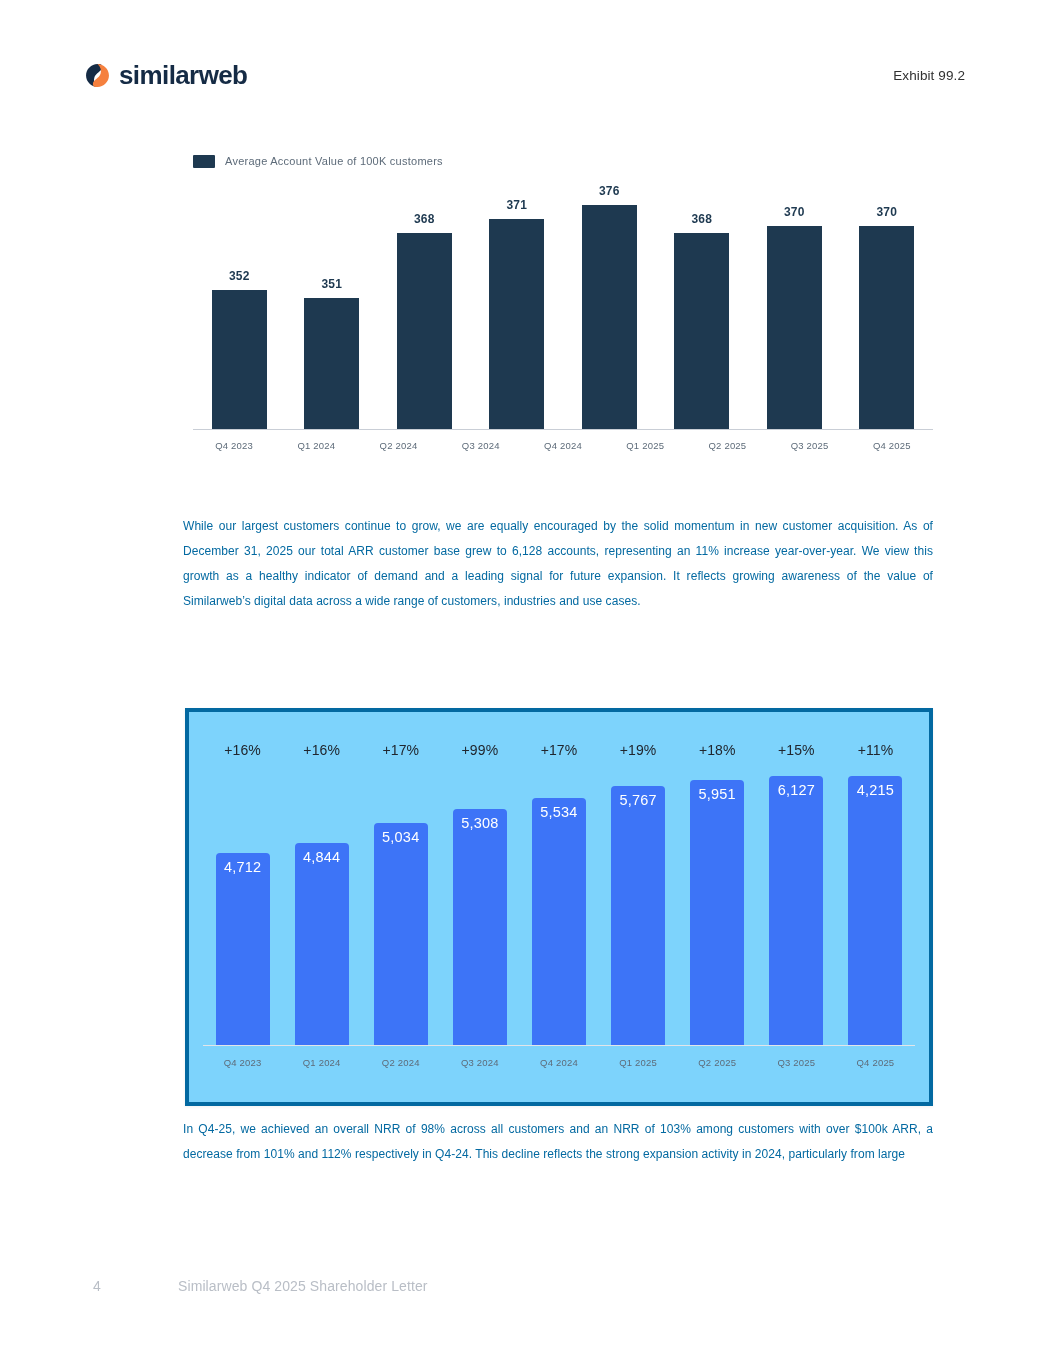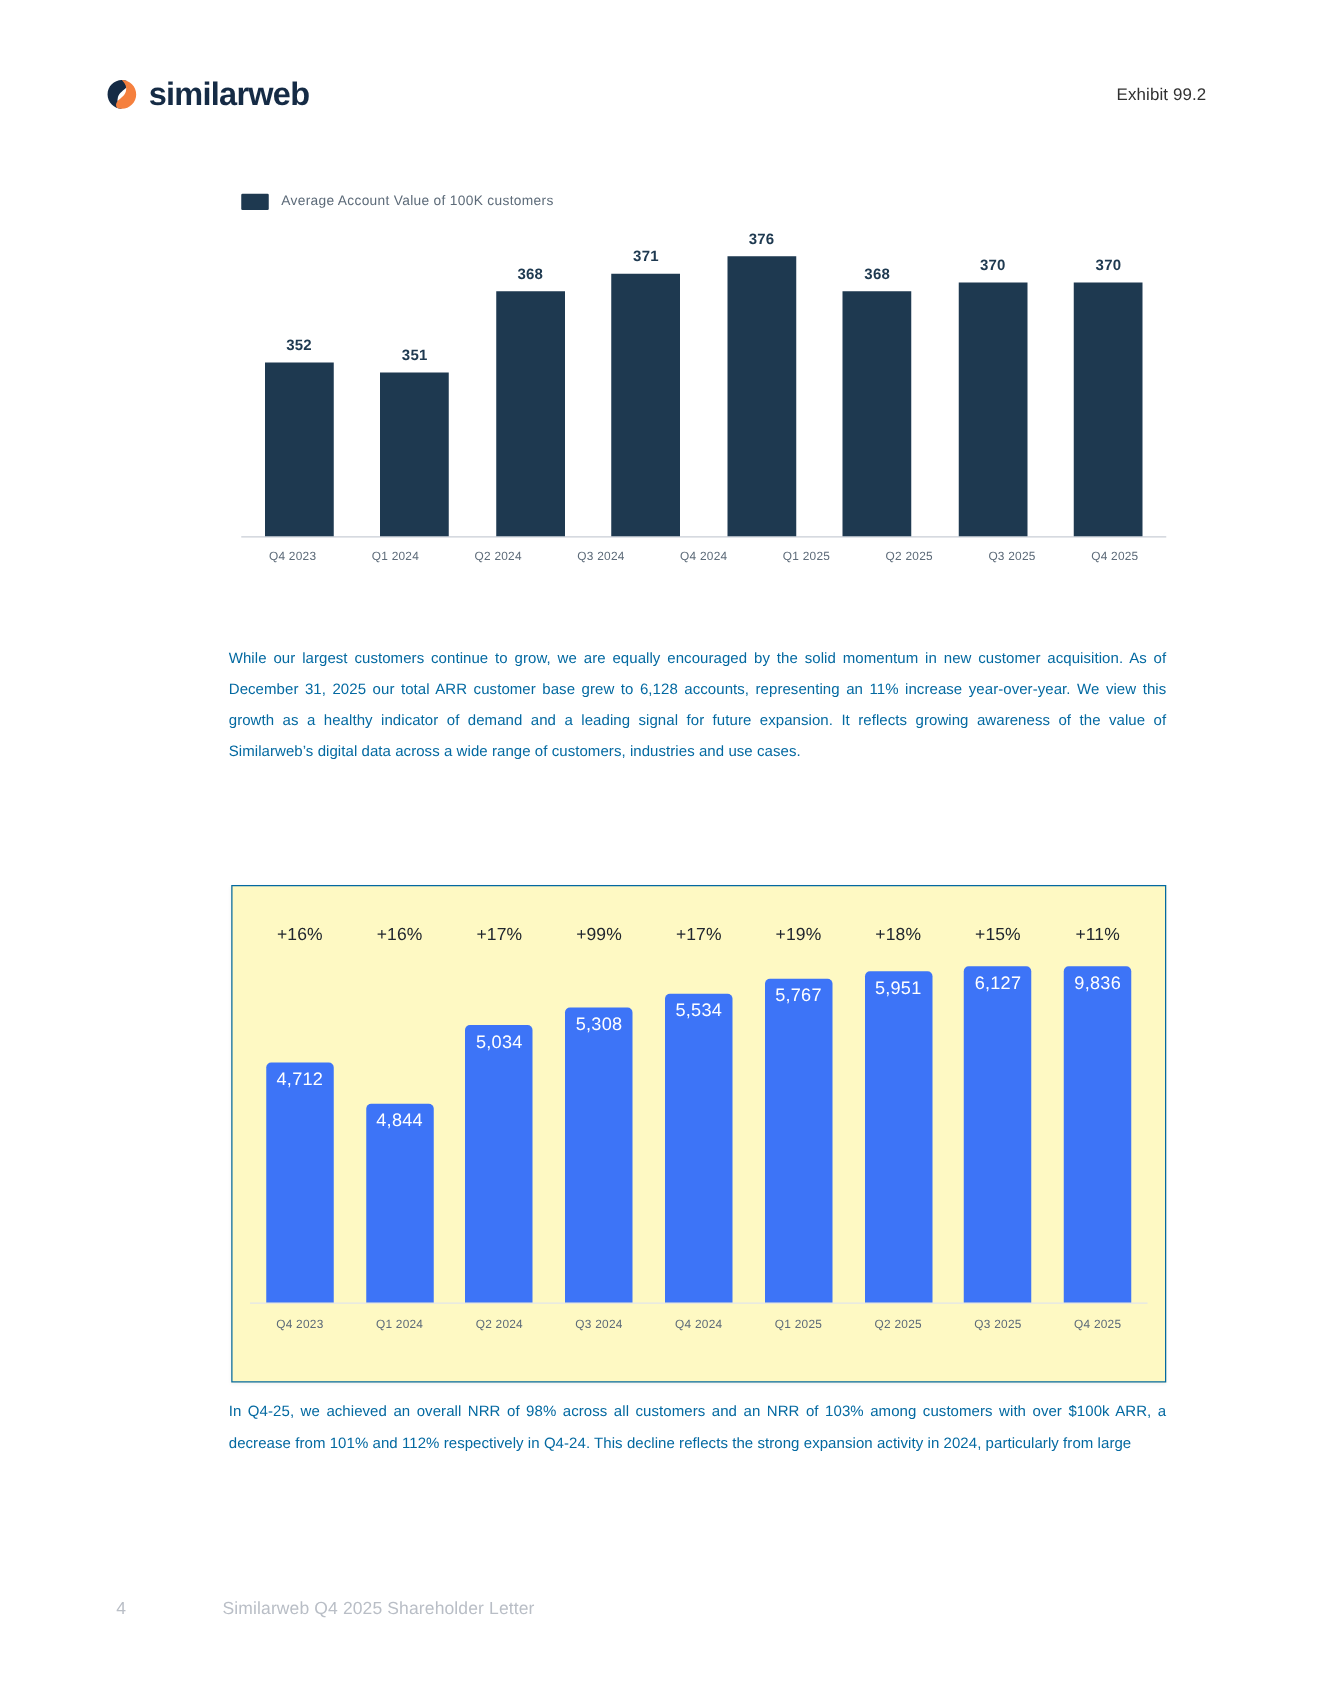--- a/index.html
+++ b/index.html
@@ -119,22 +119,22 @@
   #para1 { top: 502px; }
   #para2 { top: 1105px; }
 
   
   .chart2 {
     position: absolute;
     left: 185px;
     top: 708px;
     width: 748px;
     height: 398px;
-    background: #fef9c3;
-    border: 1px solid #0369a1;
+    background: #7dd3fc;
+    border: 4px solid #0369a1;
     box-shadow: 0 1px 3px rgba(0,0,0,0.055);
     padding: 30px 14px 0 14px;
   }
   .c2-pcts { display: flex; height: 34px; }
   .c2-pcts > div {
     flex: 1 1 0;
     text-align: center;
     font-size: 14px;
     color: #20262e;
     letter-spacing: 0.1px;
@@ -276,42 +276,42 @@
     <div>+18%</div>
     <div>+15%</div>
     <div>+11%</div>
   </div>
 
   <div class="c2-plot">
     <div class="c2-col">
       <div class="c2-bar" style="height:192px">4,712</div>
     </div>
     <div class="c2-col">
-      <div class="c2-bar" style="height:159px">4,844</div>
+      <div class="c2-bar" style="height:202px">4,844</div>
     </div>
     <div class="c2-col">
       <div class="c2-bar" style="height:222px">5,034</div>
     </div>
     <div class="c2-col">
       <div class="c2-bar" style="height:236px">5,308</div>
     </div>
     <div class="c2-col">
       <div class="c2-bar" style="height:247px">5,534</div>
     </div>
     <div class="c2-col">
       <div class="c2-bar" style="height:259px">5,767</div>
     </div>
     <div class="c2-col">
       <div class="c2-bar" style="height:265px">5,951</div>
     </div>
     <div class="c2-col">
       <div class="c2-bar" style="height:272px">6,127</div>
     </div>
     <div class="c2-col">
-      <div class="c2-bar" style="height:272px">9,836</div>
+      <div class="c2-bar" style="height:272px">4,215</div>
     </div>
   </div>
 
   <div class="c2-axis">
     <div>Q4 2023</div>
     <div>Q1 2024</div>
     <div>Q2 2024</div>
     <div>Q3 2024</div>
     <div>Q4 2024</div>
     <div>Q1 2025</div>

